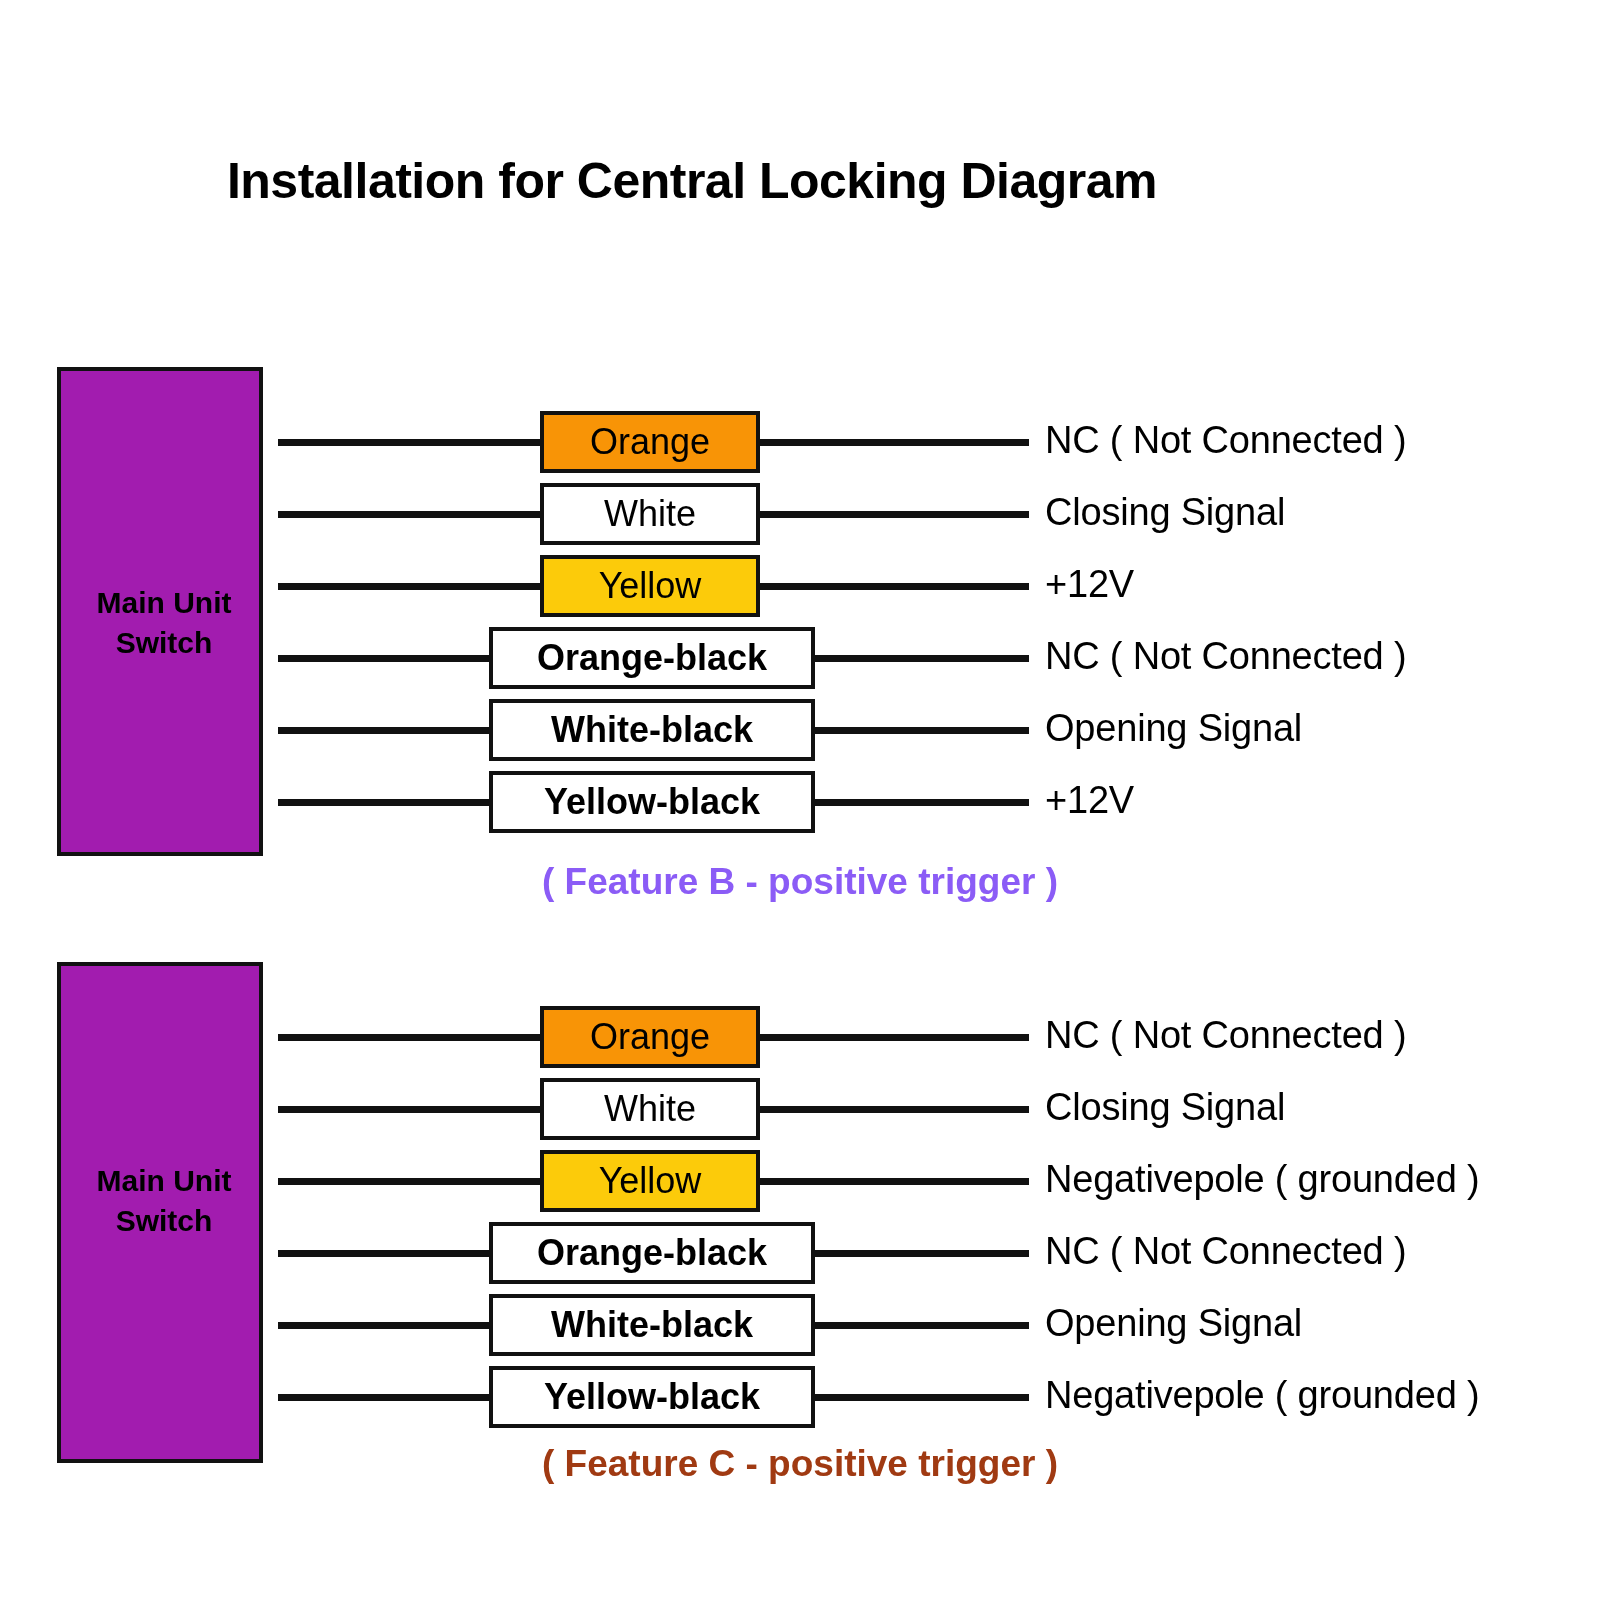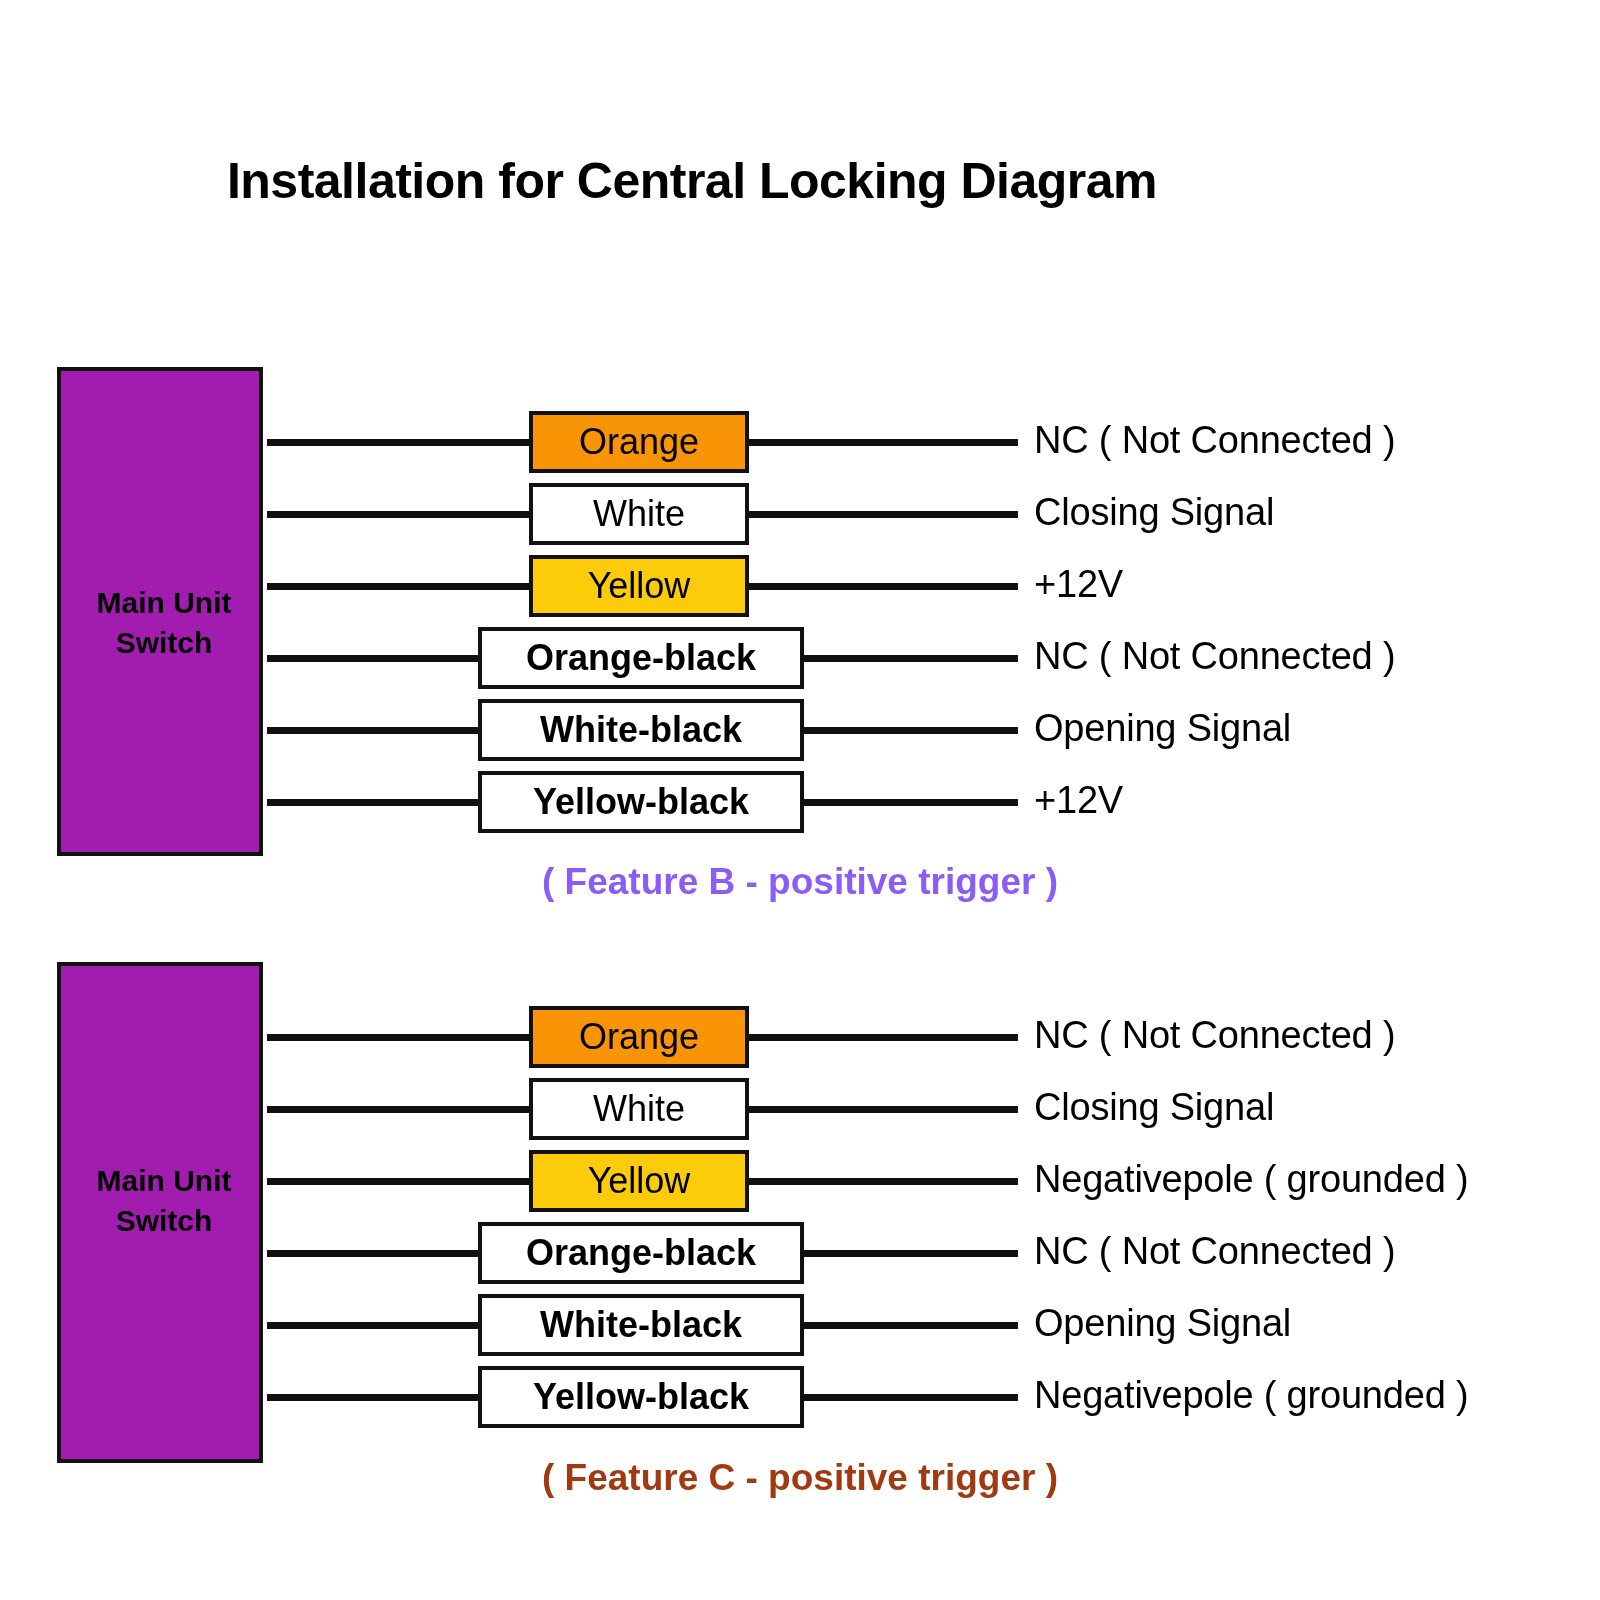--- a/index.html
+++ b/index.html
@@ -75,21 +75,21 @@
     font-size: 30px;
     font-weight: bold;
     line-height: 40px;
   }
   #diagram-b .unit-label { top: 212px; }
   #diagram-c .unit-label { top: 195px; }
 
   
   .wire-row {
     position: absolute;
-    left: 4px;
+    left: 15px;
     height: 72px;
     width: 1375px;
   }
 
   
   .wire-left {
     position: absolute;
     top: 34px;
     height: 7px;
     background: #111;
@@ -137,21 +137,21 @@
   .feature-caption {
     position: absolute;
     left: 0;
     width: 1600px;
     text-align: center;
     font-size: 37px;
     font-weight: bold;
     white-space: nowrap;
   }
   #caption-b { top: 861px; }
-  #caption-c { top: 1443px; margin-top: 14px; }
+  #caption-c { top: 1443px; }
 </style>
 </head>
 <body>
 
 <h1 id="page-title">Installation for Central Locking Diagram</h1>
 
 <div class="subtitle-block">
 </div>
 
 <div class="diagram" id="diagram-b">

